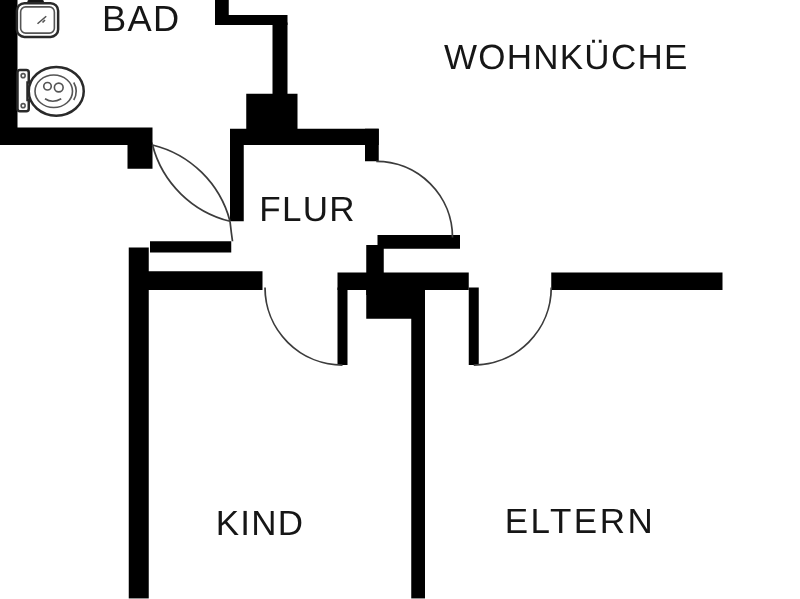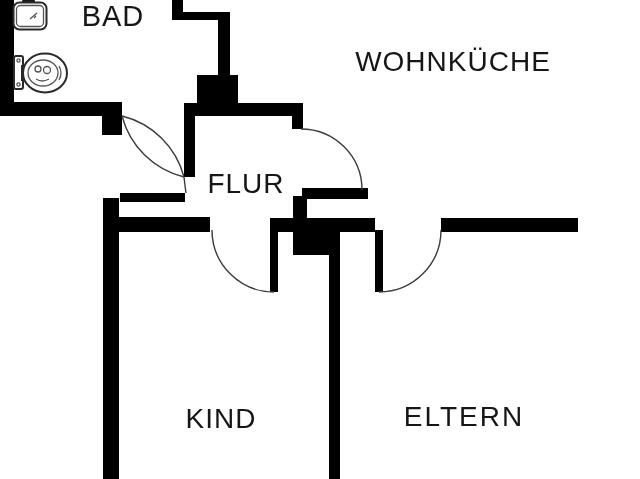--- a/index.html
+++ b/index.html
@@ -28,23 +28,23 @@
   .label {
     position: absolute;
     transform: translate(-50%, -50%);
     color: var(--text);
     font-size: 28px;
     letter-spacing: 1px;
     white-space: nowrap;
     user-select: none;
   }
   .label-bad        { left: 113px; top: 16px;  font-size: 29px; }
-  .label-wohnkueche { left: 453px; top: 46px; margin-top: 16px;  }
-  .label-flur       { left: 246px; top: 168px; margin-top: 16px; }
-  .label-kind       { left: 221px; top: 419px; }
+  .label-wohnkueche { left: 453px; top: 46px;  }
+  .label-flur       { left: 246px; top: 168px; }
+  .label-kind       { left: 208px; top: 419px; }
   .label-eltern     { left: 464px; top: 417px; letter-spacing: 2px; }
 </style>
 </head>
 <body>
 
 <div class="plan">
 
   <svg width="640" height="479" viewBox="0 0 640 479">
 
     <g>

